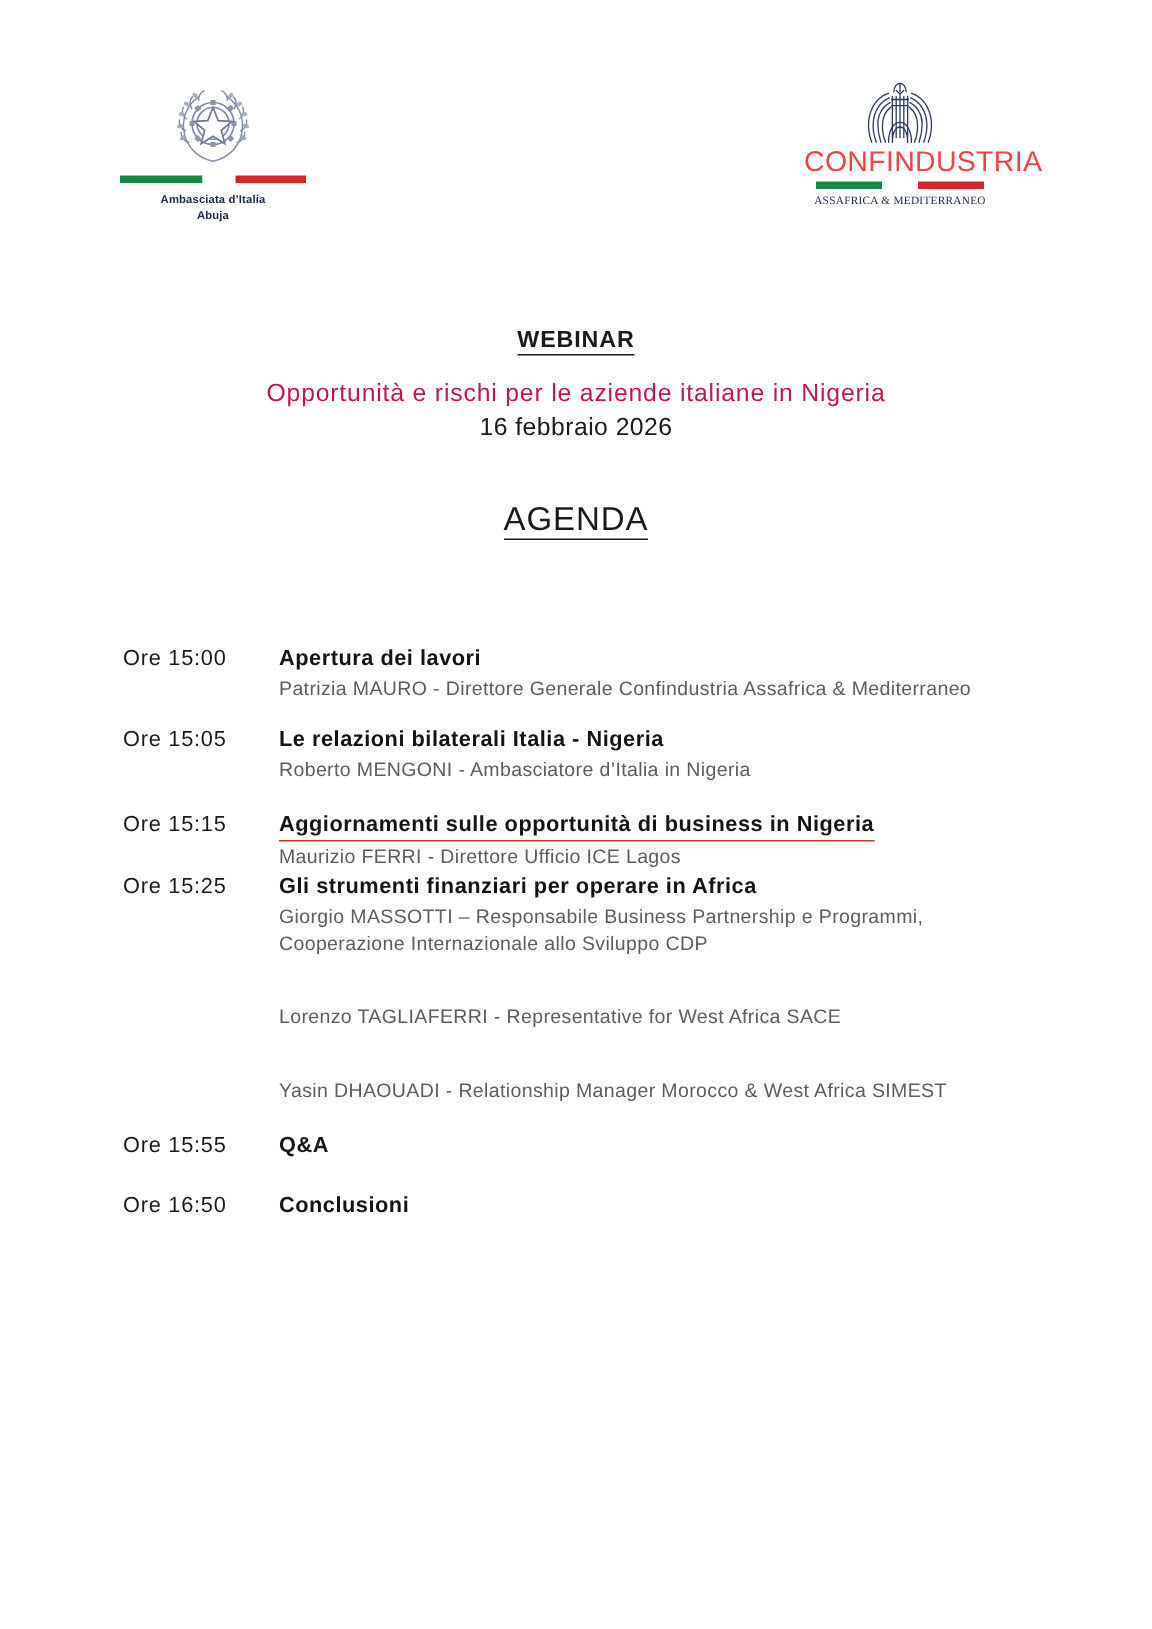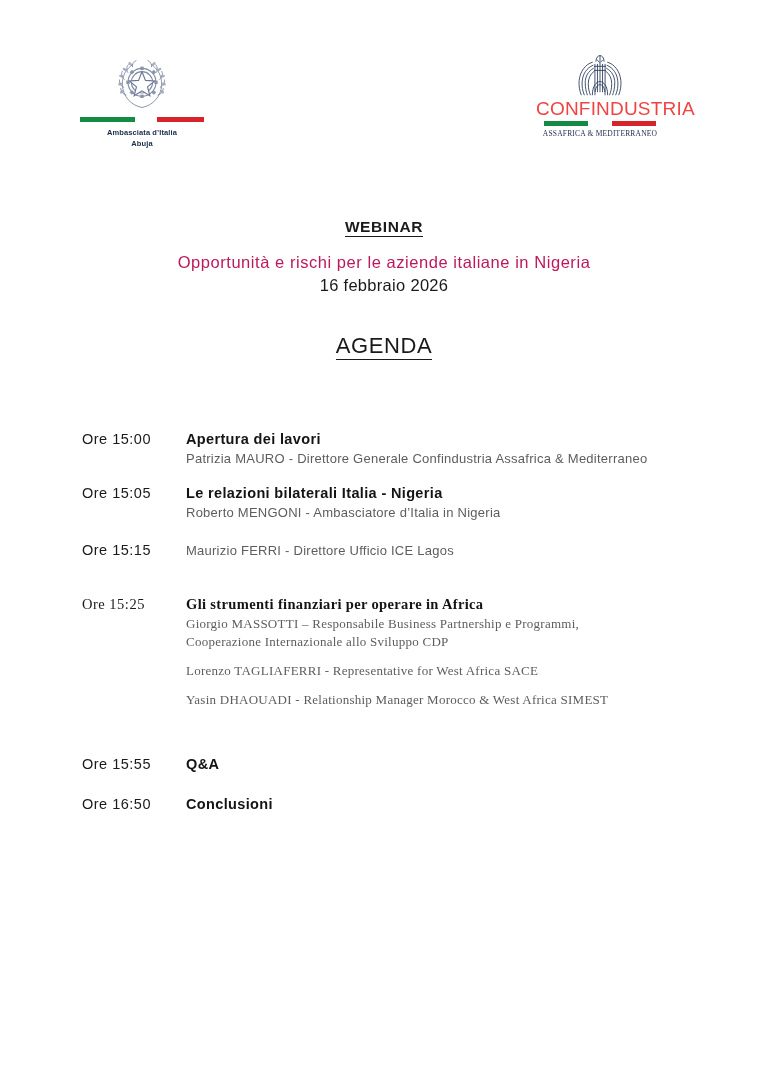--- a/index.html
+++ b/index.html
@@ -189,21 +189,21 @@
     border-bottom: 1.2px solid #c0392b;
     padding-bottom: 0px;
   }
   .speaker {
     font-size: 13px;
     color: #5d5d5d;
     letter-spacing: 0.25px;
     line-height: 17px;
     margin-top: 1px;
   }
-  .speaker.extra { margin-top: 12px; }
+  .speaker.extra { margin-top: 32px; }
   .row + .row { margin-top: 0; }
 </style>
 </head>
 <body>
 
 <div class="header">
 
   <div class="logo-embassy">
     <div class="emblem-wrap">
       <svg width="56" height="56" viewBox="0 0 100 100" aria-hidden="true">
@@ -328,24 +328,25 @@
     <div class="row" style="position: absolute; top: 54px; left: 0px; width: 768px;">
       <div class="time">Ore 15:05</div>
       <div class="body">
         <div><span class="item-title">Le relazioni bilaterali Italia - Nigeria</span></div>
         <div class="speaker">Roberto MENGONI - Ambasciatore d’Italia in Nigeria</div>
       </div>
     </div>
     <div class="row" style="position: absolute; top: 111px; left: 0px; width: 768px;">
       <div class="time">Ore 15:15</div>
       <div class="body">
+        <div><span class="item-title underline-red">Aggiornamenti sulle opportunità di business in Nigeria</span></div>
         <div class="speaker">Maurizio FERRI - Direttore Ufficio ICE Lagos</div>
       </div>
     </div>
-    <div class="row" style="position: absolute; top: 165px; left: 0px; width: 768px; font-family: Liberation Serif, serif;">
+    <div class="row" style="position: absolute; top: 152px; left: 0px; width: 768px;">
       <div class="time">Ore 15:25</div>
       <div class="body">
         <div><span class="item-title">Gli strumenti finanziari per operare in Africa</span></div>
         <div class="speaker">Giorgio MASSOTTI – Responsabile Business Partnership e Programmi,</div>
         <div class="speaker">Cooperazione Internazionale allo Sviluppo CDP</div>
         <div class="speaker extra">Lorenzo TAGLIAFERRI - Representative for West Africa SACE</div>
         <div class="speaker extra">Yasin DHAOUADI - Relationship Manager Morocco &amp; West Africa SIMEST</div>
       </div>
     </div>
     <div class="row" style="position: absolute; top: 325px; left: 0px; width: 768px;">

